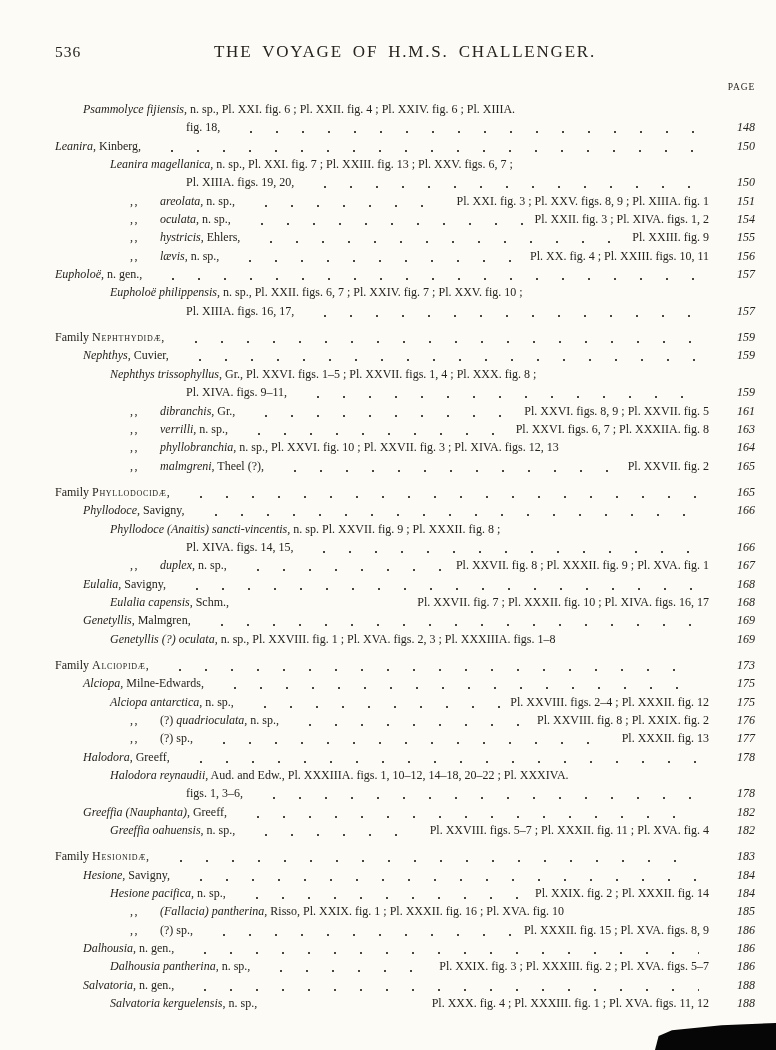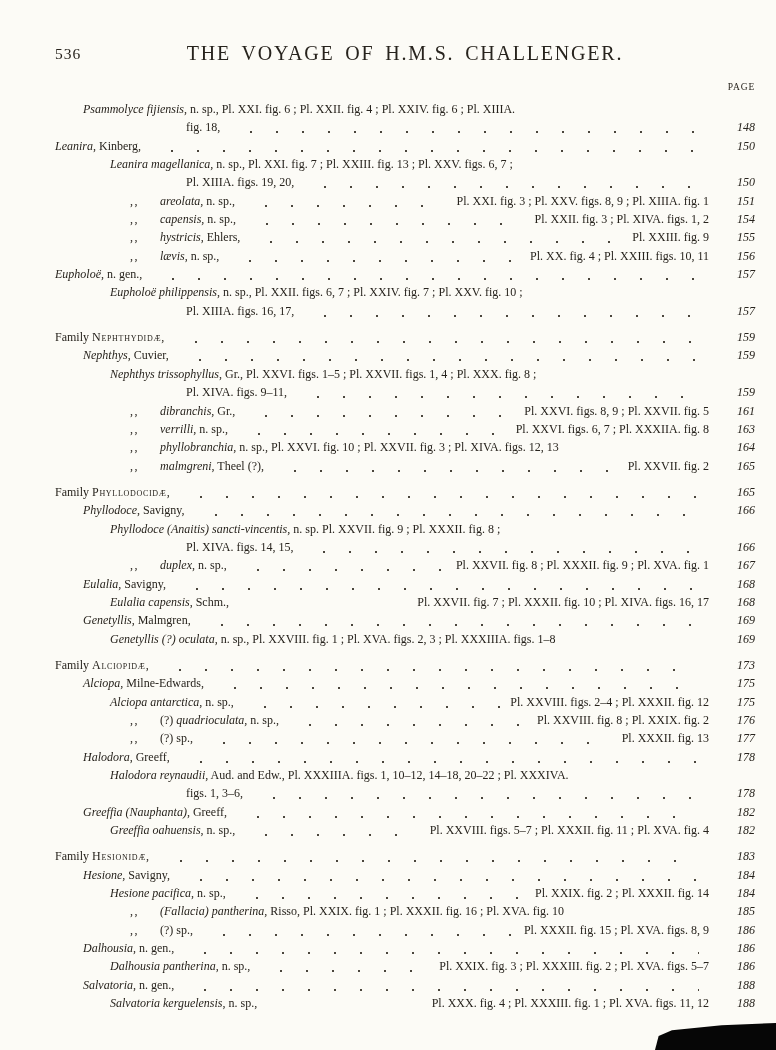--- a/index.html
+++ b/index.html
@@ -16,21 +16,21 @@
     background:var(--paper);
     color:var(--ink);
     font-family:"Liberation Serif","DejaVu Serif",serif;
     overflow:hidden;
   }
   .running-head{
     position:absolute;top:42px;left:55px;right:21px;
     display:flex;align-items:center;
   }
   .folio{width:72px;font-size:15.5px;letter-spacing:1px;}
-  .head-title{flex:1;text-align:center;font-size:20px;letter-spacing:1.8px;word-spacing:4px;}
+  .head-title{flex:1;text-align:center;font-size:17px;letter-spacing:1.8px;word-spacing:4px;}
   .head-spacer{width:72px;}
   .page-label{
     position:absolute;top:82px;right:21px;
     font-size:9.5px;letter-spacing:0.8px;padding-left:23px;
   }
   .content{
     position:absolute;top:100px;left:55px;right:21px;
   }
   .row{
     display:flex;align-items:center;
@@ -79,21 +79,21 @@
 
   <div class="page-label">PAGE</div>
 
   <main class="content">
       <div class="row i1"><span class="seg it">Psammolyce fijiensis</span><span class="seg rm">, n. sp., Pl. XXI. fig. 6 ; Pl. XXII. fig. 4 ; Pl. XXIV. fig. 6 ; Pl. XIIIA.</span></div>
       <div class="row i4"><span class="seg rm">fig. 18,</span><span class="fill dots"></span><span class="pg">148</span></div>
       <div class="row i0"><span class="seg it">Leanira</span><span class="seg rm">, Kinberg,</span><span class="fill dots"></span><span class="pg">150</span></div>
       <div class="row i2"><span class="seg it">Leanira magellanica</span><span class="seg rm">, n. sp., Pl. XXI. fig. 7 ; Pl. XXIII. fig. 13 ; Pl. XXV. figs. 6, 7 ;</span></div>
       <div class="row i4"><span class="seg rm">Pl. XIIIA. figs. 19, 20,</span><span class="fill dots"></span><span class="pg">150</span></div>
       <div class="row i3"><span class="seg pre">,,</span><span class="seg it">areolata</span><span class="seg rm">, n. sp.,</span><span class="fill dots"></span><span class="seg refs">Pl. XXI. fig. 3 ; Pl. XXV. figs. 8, 9 ; Pl. XIIIA. fig. 1</span><span class="pg">151</span></div>
-      <div class="row i3"><span class="seg pre">,,</span><span class="seg it">capensis</span><span class="seg rm">, n. sp.,</span><span class="fill dots"></span><span class="seg refs">Pl. XXII. fig. 3 ; Pl. XIVA. figs. 1, 2</span><span class="pg">154</span></div>
+      <div class="row i3"><span class="seg pre">,,</span><span class="seg it">oculata</span><span class="seg rm">, n. sp.,</span><span class="fill dots"></span><span class="seg refs">Pl. XXII. fig. 3 ; Pl. XIVA. figs. 1, 2</span><span class="pg">154</span></div>
       <div class="row i3"><span class="seg pre">,,</span><span class="seg it">hystricis</span><span class="seg rm">, Ehlers,</span><span class="fill dots"></span><span class="seg refs">Pl. XXIII. fig. 9</span><span class="pg">155</span></div>
       <div class="row i3"><span class="seg pre">,,</span><span class="seg it">lævis</span><span class="seg rm">, n. sp.,</span><span class="fill dots"></span><span class="seg refs">Pl. XX. fig. 4 ; Pl. XXIII. figs. 10, 11</span><span class="pg">156</span></div>
       <div class="row i0"><span class="seg it">Eupholoë</span><span class="seg rm">, n. gen.,</span><span class="fill dots"></span><span class="pg">157</span></div>
       <div class="row i2"><span class="seg it">Eupholoë philippensis</span><span class="seg rm">, n. sp., Pl. XXII. figs. 6, 7 ; Pl. XXIV. fig. 7 ; Pl. XXV. fig. 10 ;</span></div>
       <div class="row i4"><span class="seg rm">Pl. XIIIA. figs. 16, 17,</span><span class="fill dots"></span><span class="pg">157</span></div>
       <div class="row i0 gap"><span class="seg rm">Family </span><span class="seg sc">Nephthydidæ,</span><span class="fill dots"></span><span class="pg">159</span></div>
       <div class="row i1"><span class="seg it">Nephthys</span><span class="seg rm">, Cuvier,</span><span class="fill dots"></span><span class="pg">159</span></div>
       <div class="row i2"><span class="seg it">Nephthys trissophyllus</span><span class="seg rm">, Gr., Pl. XXVI. figs. 1–5 ; Pl. XXVII. figs. 1, 4 ; Pl. XXX. fig. 8 ;</span></div>
       <div class="row i4"><span class="seg rm">Pl. XIVA. figs. 9–11,</span><span class="fill dots"></span><span class="pg">159</span></div>
       <div class="row i3"><span class="seg pre">,,</span><span class="seg it">dibranchis</span><span class="seg rm">, Gr.,</span><span class="fill dots"></span><span class="seg refs">Pl. XXVI. figs. 8, 9 ; Pl. XXVII. fig. 5</span><span class="pg">161</span></div>

